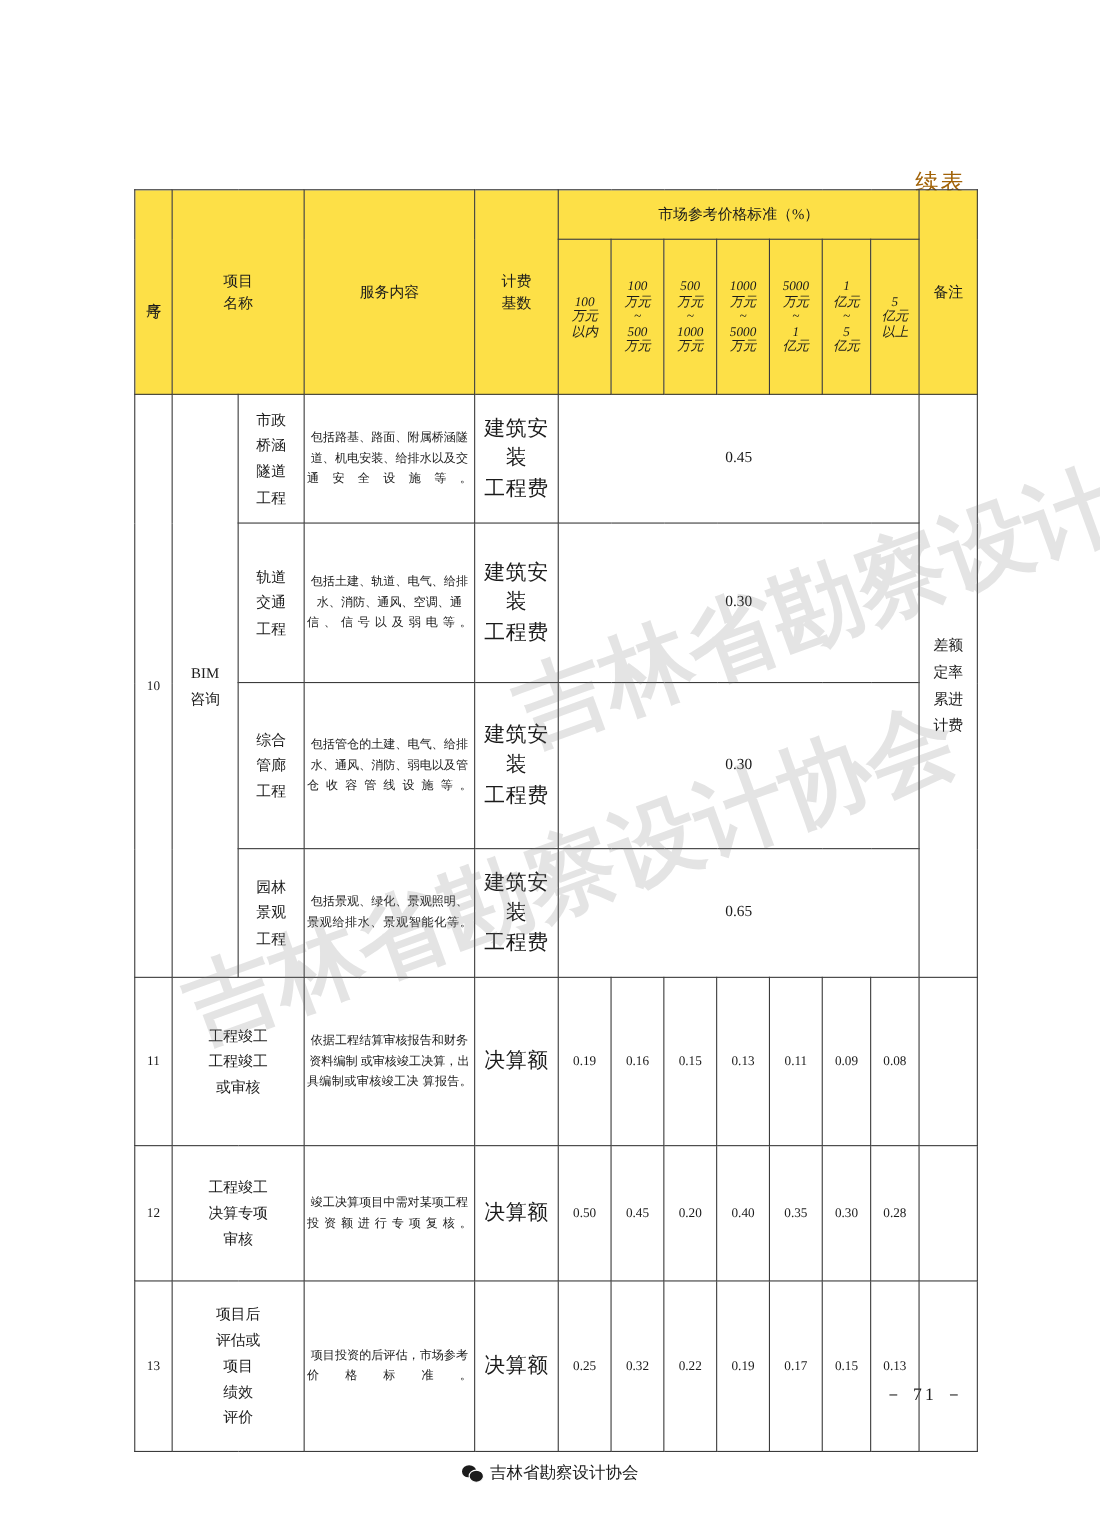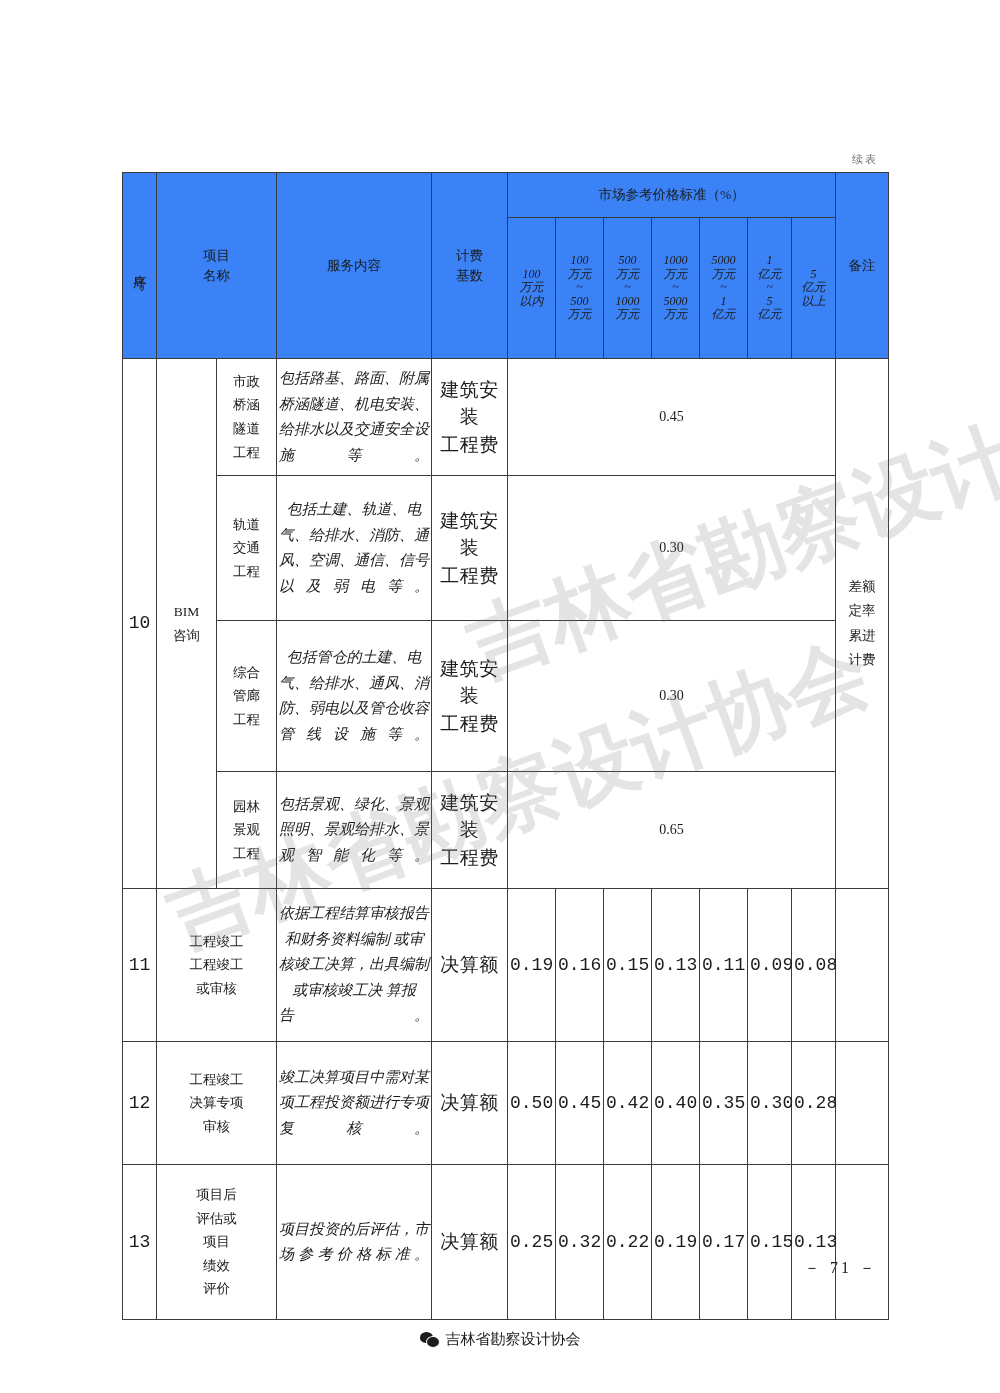--- a/index.html
+++ b/index.html
@@ -18,23 +18,23 @@
   .page {
     position: relative;
     width: 1000px;
     height: 1393px;
     box-sizing: border-box;
   }
   .cont-label {
     position: absolute;
     top: 152px;
     right: 122px;
-    font-size: 11px;
+    font-size: 21px;
     letter-spacing: 2px;
-    color: #737373;
+    color: #a16207;
   }
   .watermark {
     position: absolute;
     left: 150px;
     top: 440px;
     width: 720px;
     height: 520px;
     pointer-events: none;
     z-index: 5;
   }
@@ -60,21 +60,21 @@
     background: transparent;
   }
   table.fee td, table.fee th {
     border: 1px solid #3b3b3b;
     text-align: center;
     vertical-align: middle;
     padding: 2px 2px;
     font-weight: normal;
   }
   thead td {
-    background: #3b82f6;
+    background: #fde047;
   }
   .hdr-tall { height: 176px; }
   .vtext {
     writing-mode: vertical-rl;
     text-orientation: upright;
     letter-spacing: 3px;
     display: inline-block;
   }
   .small-range {
     font-size: 12px;
@@ -82,31 +82,30 @@
     font-style: italic;
   }
   .cell-cn {
     font-size: 19px;
     letter-spacing: 0.5px;
   }
   .content-cell {
     text-align: justify;
     text-align-last: justify;
     padding: 6px 9px;
-    font-size: 15px;
+    font-size: 11px;
     line-height: 1.7;
-    font-style: italic;
   }
   .name-cell {
     font-size: 13.5px;
     line-height: 1.75;
     padding: 4px 6px;
     font-family: Liberation Serif, serif;
   }
-  .num-cell { font-size: 18px; font-family: Liberation Mono, monospace; }
+  .num-cell { font-size: 12px; }
   .rate-wide { font-size: 14px; }
   .remark-cell {
     font-size: 13.5px;
     line-height: 1.8;
   }
   .footer-page {
     position: absolute;
     right: 122px;
     top: 1258px;
     font-size: 16px;
@@ -334,21 +333,21 @@
         <td class="num-cell">12</td>
         <td colspan="2" class="name-cell" style="height:118px">
           <div>工程竣工</div>
           <div>决算专项</div>
           <div>审核</div>
         </td>
         <td class="content-cell">竣工决算项目中需对某项工程投资额进行专项复核。</td>
         <td class="cell-cn">决算额</td>
         <td class="num-cell">0.50</td>
         <td class="num-cell">0.45</td>
-        <td class="num-cell">0.42</td>
+        <td class="num-cell">0.20</td>
         <td class="num-cell">0.40</td>
         <td class="num-cell">0.35</td>
         <td class="num-cell">0.30</td>
         <td class="num-cell">0.28</td>
         <td></td>
       </tr>
 
       <tr>
         <td class="num-cell">13</td>
         <td colspan="2" class="name-cell" style="height:150px">

